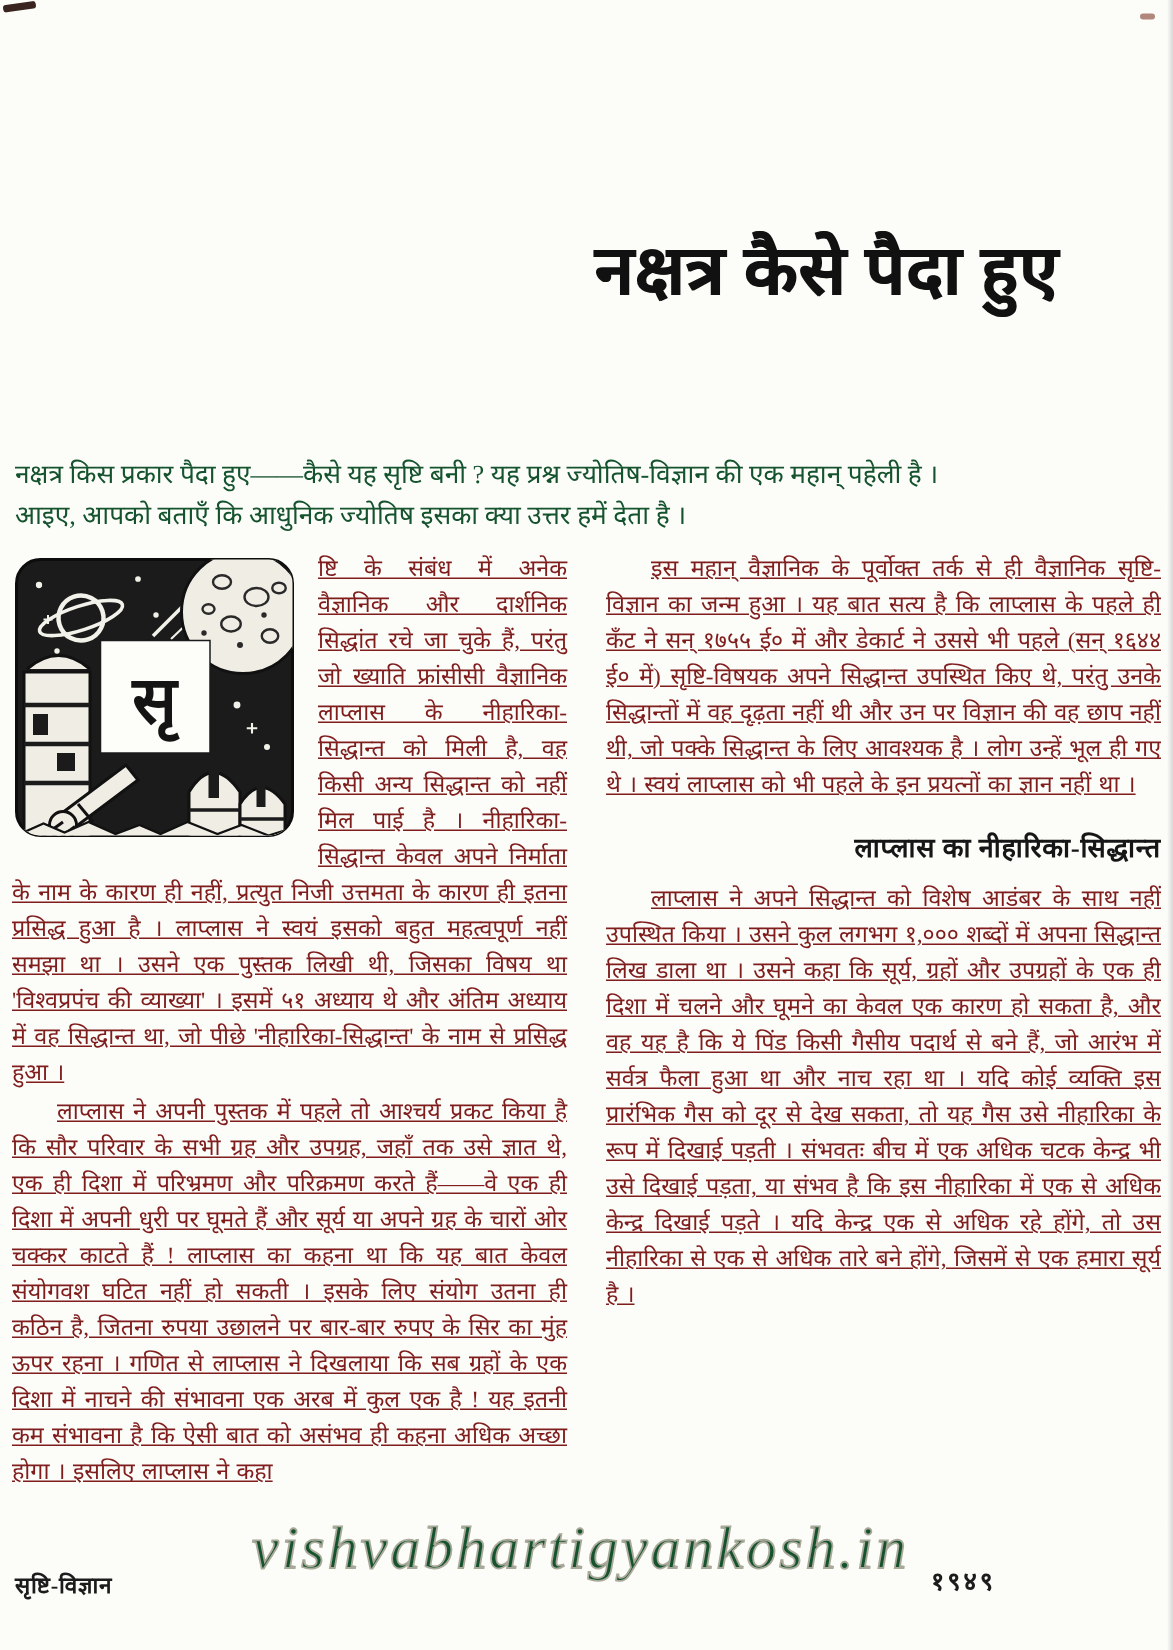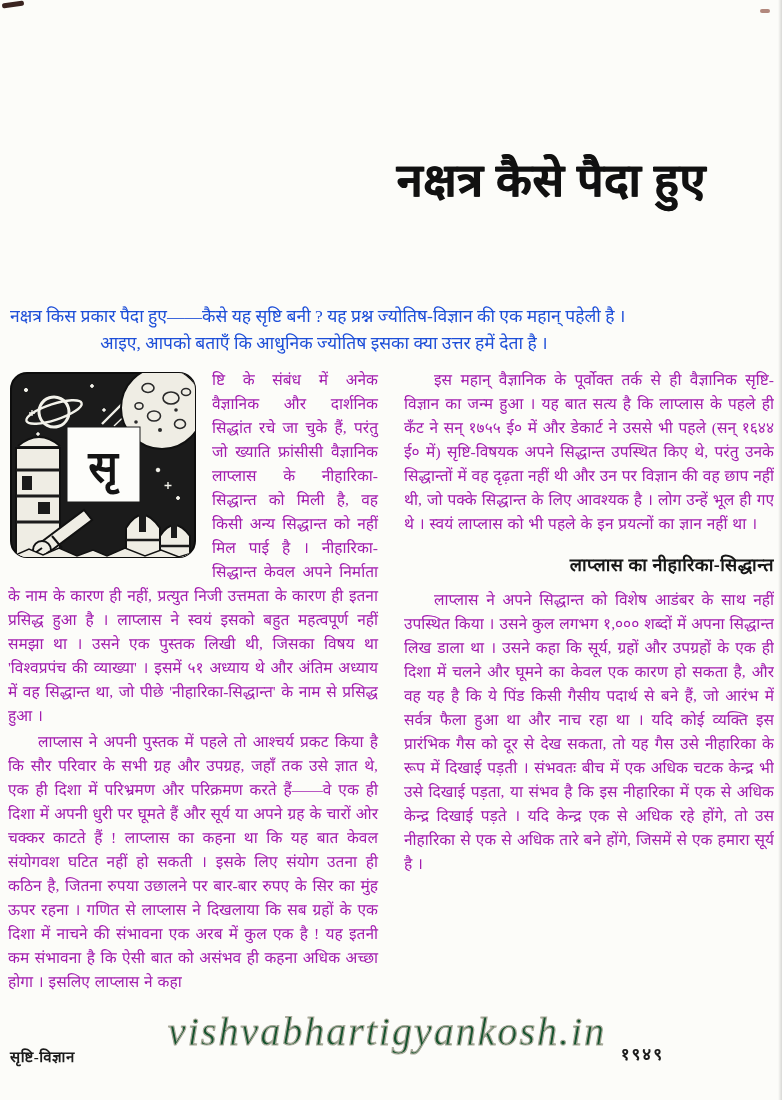--- a/index.html
+++ b/index.html
@@ -25,38 +25,39 @@
   .title-line{
     font-weight:bold;
     font-size:46px;
     line-height:62px;
     letter-spacing:1px;
     color:#111;
     text-shadow:1px 0 0 currentColor;
     white-space:nowrap;
   }
   
-  .intro{position:absolute;left:10px;right:24px;top:303px;font-size:17.5px;line-height:27px;color:#1d4ed8;}
+  .intro{position:absolute;left:10px;right:24px;top:303px;font-size:17.5px;line-height:27px;color:#14532d;}
   .intro .l1{text-align:left;}
-  .intro .l2{text-align:center;padding-right:120px;}
+  .intro .l2{padding-right:120px;}
 
   
   .columns{
     position:absolute;left:8px;right:8px;top:368px;height:676px;
     display:flex;gap:26px;overflow:hidden;
   }
   .col{flex:1;min-width:0;}
   .body-para{
     margin:0 0 2px 0;
     font-size:15.5px;
     line-height:24px;
     text-align:justify;
     text-align-last:left;
     word-spacing:1px;
-    color:#a21caf;
+    color:#7f1d1d;
+    text-decoration:underline;
   }
   .indent{text-indent:30px;}
   .dropcap-figure{
     float:left;margin:2px 14px 6px 0;width:190px;height:190px;
   }
   .section-heading{
     margin:16px 0 12px 0;
     text-align:right;
     font-size:18px;
     letter-spacing:.5px;

